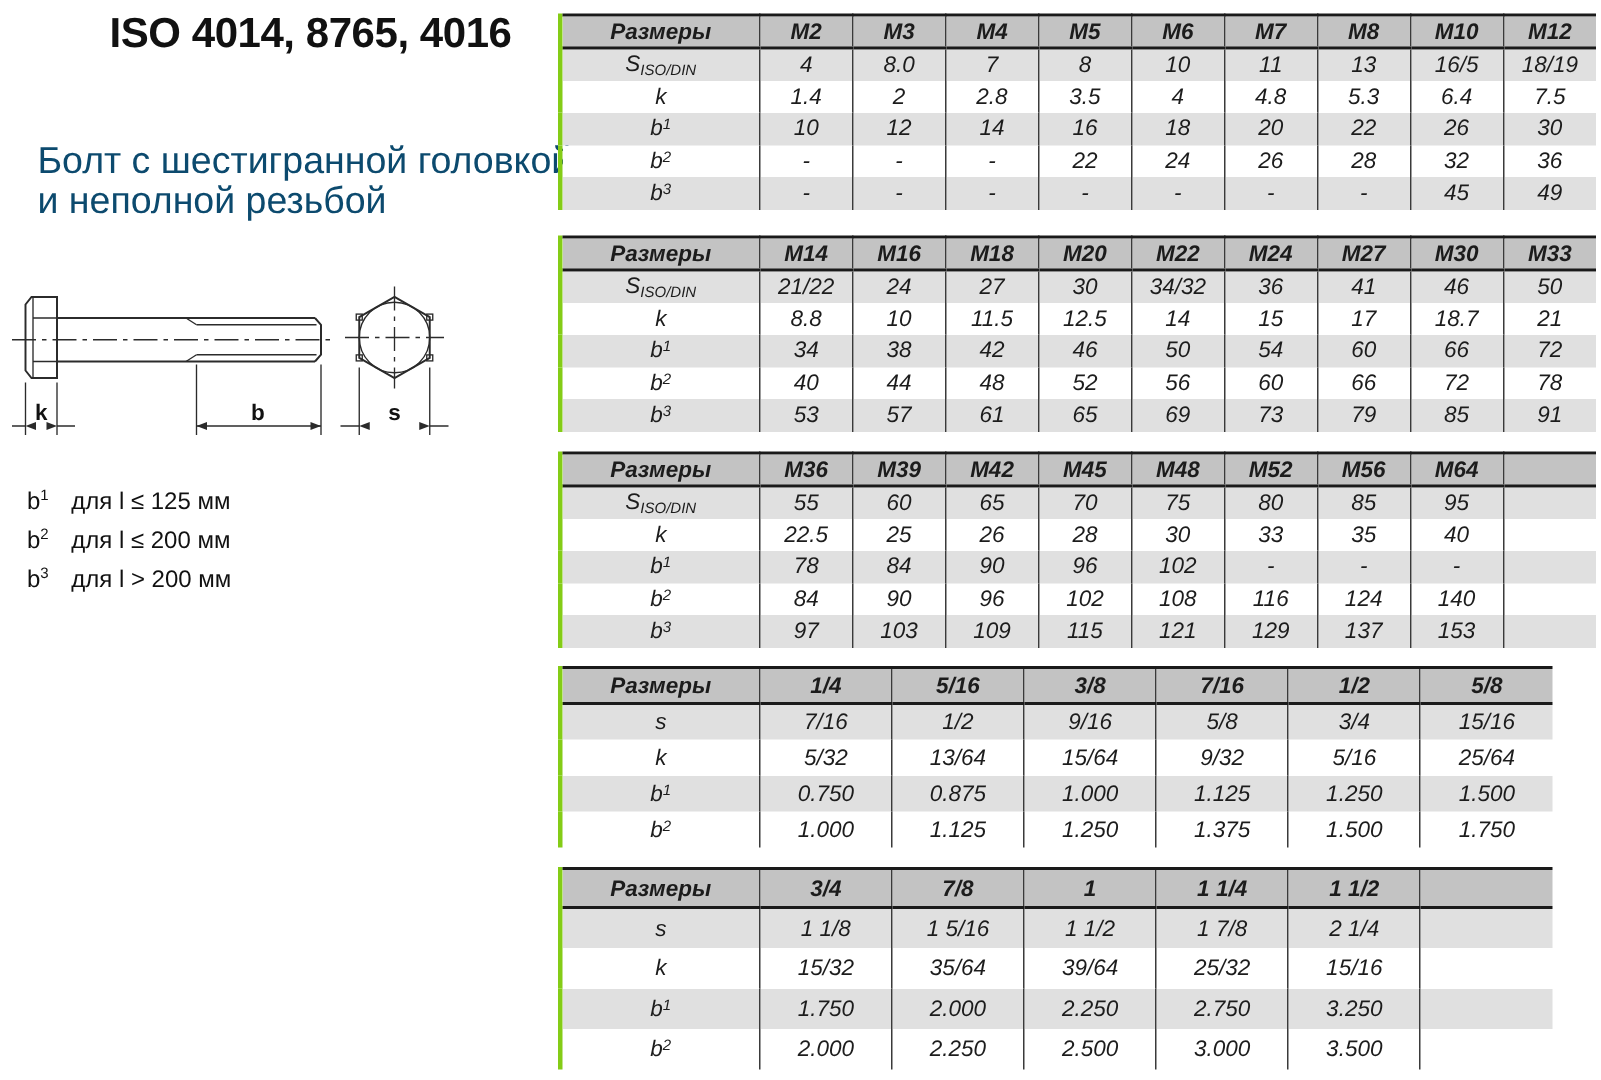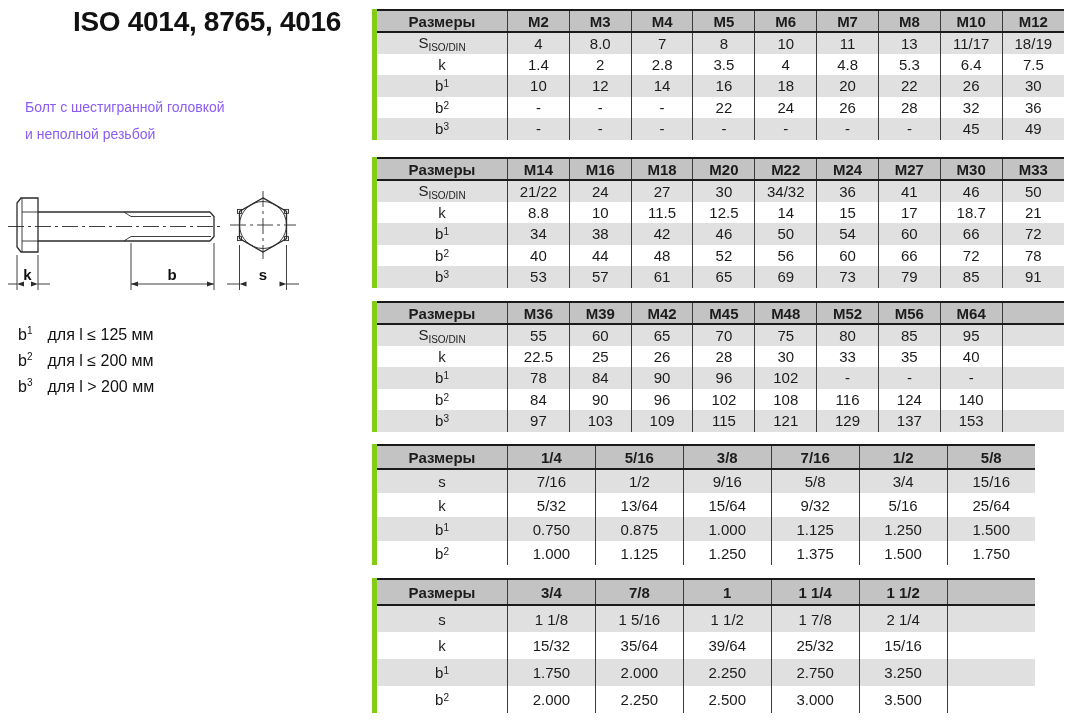--- a/index.html
+++ b/index.html
@@ -8,34 +8,34 @@
   }
   *{box-sizing:border-box; margin:0; padding:0;}
   html,body{width:1067px; height:720px;}
   body{
     position:relative; overflow:hidden; background:#fff; color:var(--text);
     font-family:"Liberation Sans", sans-serif;
   }
   
   .title{position:absolute; left:25px; top:6px; font-size:28px; font-weight:700;
          line-height:32px; letter-spacing:-0.3px; color:#111;margin-left:48px;}
-  .subtitle{position:absolute; left:25px; top:94px; font-size:14px; line-height:27px; color:#8b5cf6;}
+  .subtitle{position:absolute; left:25px; top:94px; font-size:25px; line-height:27px; color:#0c4a6e;}
   .footnotes{position:absolute; left:18px; top:320px; font-size:16px; line-height:21.5px; color:#111;}
   .fn .t{margin-left:15px;}
   .fn sup{font-size:10px;}
   #diagram{position:absolute; left:8px; top:183px;}
   
   .tbl{position:absolute; left:372px;}
   #t1{top:9px;   width:692px;}
   #t2{top:157px; width:692px;}
   #t3{top:301px; width:692px;}
   #t4{top:444px; width:663px;}
   #t5{top:578px; width:663px;}
   .tbl table{width:100%; border-collapse:collapse; table-layout:fixed;
-             border-top:2.5px solid var(--border); border-left:5px solid #84cc16;}
+             border-top:2.5px solid var(--border); border-left:3px solid #84cc16;font-style:italic;}
   .tbl th{background:var(--header-bg); font-weight:700;
           border-bottom:2.5px solid var(--border);}
   .tbl th,.tbl td{text-align:center; vertical-align:middle; padding:0;
           font-size:15px; color:var(--text); white-space:nowrap; overflow:hidden;}
   .tbl th:not(:first-child),.tbl td:not(:first-child){border-left:1.3px solid #3a3a3a;}
   .tbl tbody tr:nth-child(odd){background:var(--stripe-bg);}
   .tbl tbody tr:nth-child(even){background:var(--row-bg);}
   .rows-sm th{height:22px;}  .rows-sm td{height:21.5px;}
   .rows-md th{height:24px;}  .rows-md td{height:24px;}
   .rows-lg th{height:26px;}  .rows-lg td{height:27px;}
@@ -161,21 +161,21 @@
       <tbody>
         <tr>
           <td>S<sub>ISO/DIN</sub></td>
           <td>4</td>
           <td>8.0</td>
           <td>7</td>
           <td>8</td>
           <td>10</td>
           <td>11</td>
           <td>13</td>
-          <td>11/17</td>
+          <td>16/5</td>
           <td>18/19</td>
         </tr>
         <tr>
           <td>k</td>
           <td>1.4</td>
           <td>2</td>
           <td>2.8</td>
           <td>3.5</td>
           <td>4</td>
           <td>4.8</td>

